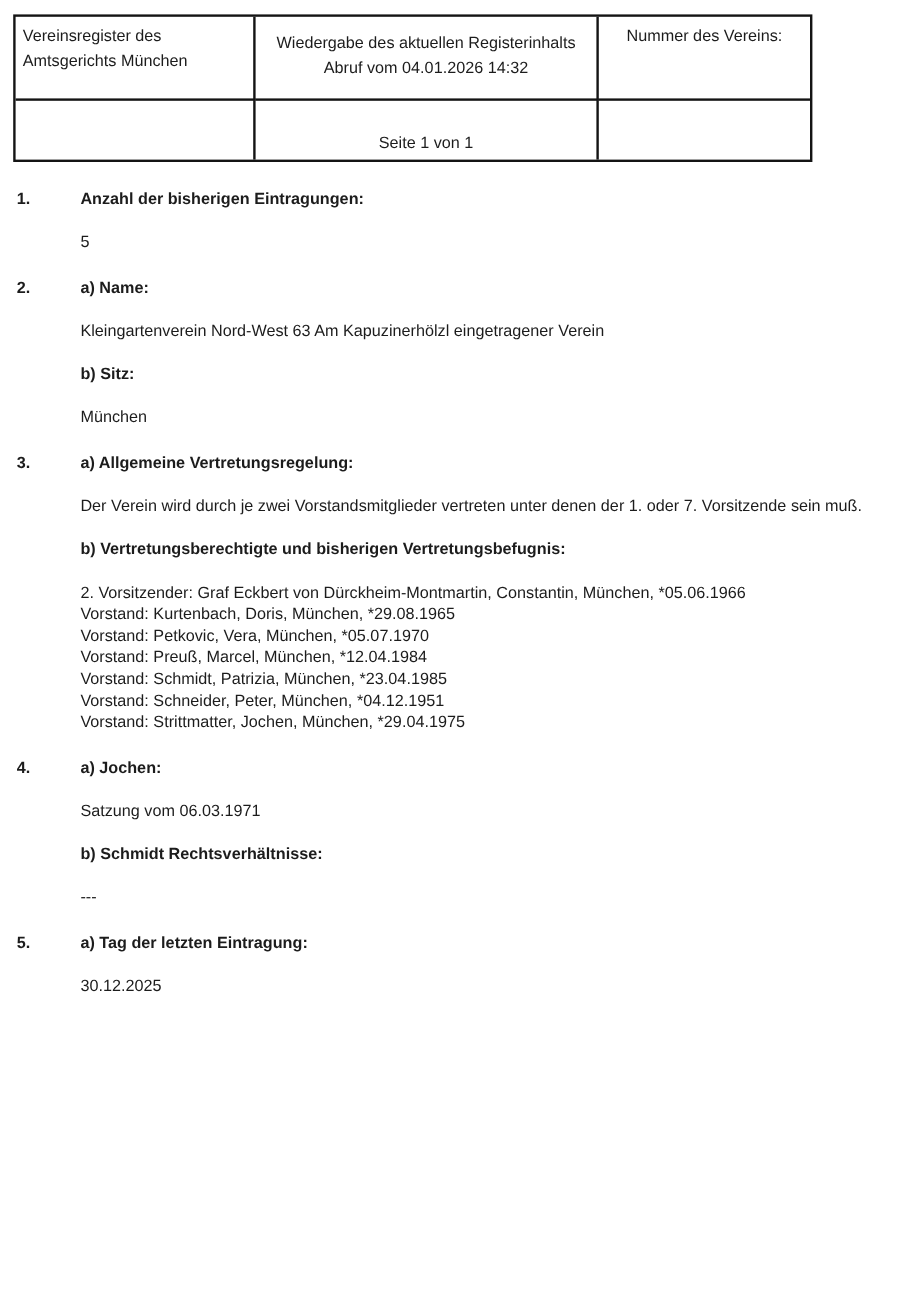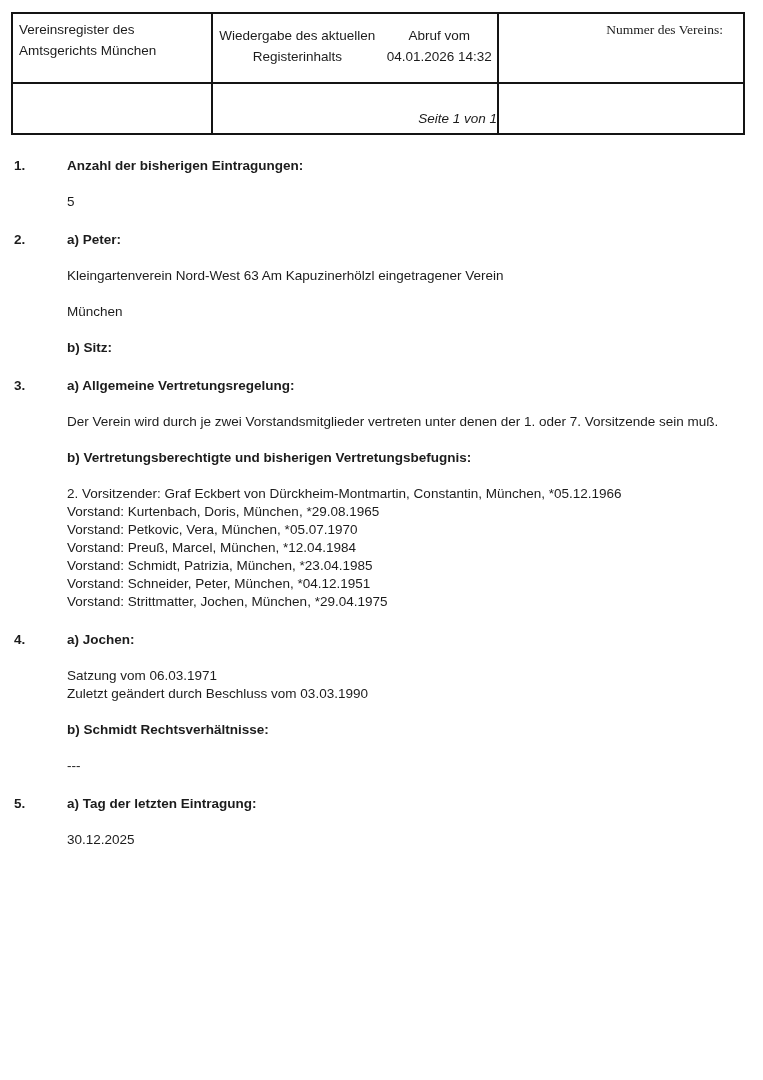--- a/index.html
+++ b/index.html
@@ -12,56 +12,54 @@
     color: #1c1c1c;
     position: relative;
     overflow: hidden;
   }
 
   
   .header-table {
     position: absolute;
     left: 11px;
     top: 12px;
-    width: 734px;
+    width: 666px;
     border: 2px solid #141414;
     display: grid;
     grid-template-columns: 200px 286px 1fr;
     grid-template-rows: 70px 49px;
   }
   .cell { overflow: hidden; }
   .cell.col1, .cell.col2 { border-right: 2px solid #141414; }
   .cell.row1 { border-bottom: 2px solid #141414; }
 
   .cell-org {
     padding: 5px 6px;
     line-height: 21px;
   }
   .cell-title {
     display: flex;
-    flex-direction: row;
+    flex-direction: column;
     justify-content: flex-end;
     align-items: center;
     text-align: center;
     line-height: 21px;
-    padding-bottom: 4px;
+    padding-bottom: 15px;
   }
   .cell-number {
-    text-align: right;
-    padding: 5px 20px;
+    text-align: center;
+    padding: 5px 7px;
     line-height: 21px;
-    font-family: Liberation Serif, serif;
   }
   .cell-number .num-value { font-weight: 700; }
   .cell-page {
     display: flex;
-    justify-content: flex-end;
+    justify-content: center;
     align-items: flex-end;
     padding-bottom: 7px;
-    font-style: italic;
   }
 
   
   .sections {
     position: absolute;
     left: 14px;
     top: 157px;
     width: 736px;
   }
   .section {
@@ -104,56 +102,55 @@
       <div class="sec-body">
         <div class="block heading">Anzahl der bisherigen Eintragungen:</div>
         <div class="block text">
           <div class="line">5</div>
         </div>
       </div>
     </div>
     <div class="section">
       <div class="sec-num">2.</div>
       <div class="sec-body">
-        <div class="block heading">a) Peter:</div>
+        <div class="block heading">a) Name:</div>
         <div class="block text">
           <div class="line">Kleingartenverein Nord-West 63 Am Kapuzinerhölzl eingetragener Verein</div>
         </div>
+        <div class="block heading">b) Sitz:</div>
         <div class="block text">
           <div class="line">München</div>
         </div>
-        <div class="block heading">b) Sitz:</div>
       </div>
     </div>
     <div class="section">
       <div class="sec-num">3.</div>
       <div class="sec-body">
         <div class="block heading">a) Allgemeine Vertretungsregelung:</div>
         <div class="block text">
           <div class="line">Der Verein wird durch je zwei Vorstandsmitglieder vertreten unter denen der 1. oder 7. Vorsitzende sein muß.</div>
         </div>
         <div class="block heading">b) Vertretungsberechtigte und bisherigen Vertretungsbefugnis:</div>
         <div class="block text">
-          <div class="line">2. Vorsitzender: Graf Eckbert von Dürckheim-Montmartin, Constantin, München, *05.12.1966</div>
+          <div class="line">2. Vorsitzender: Graf Eckbert von Dürckheim-Montmartin, Constantin, München, *05.06.1966</div>
           <div class="line">Vorstand: Kurtenbach, Doris, München, *29.08.1965</div>
           <div class="line">Vorstand: Petkovic, Vera, München, *05.07.1970</div>
           <div class="line">Vorstand: Preuß, Marcel, München, *12.04.1984</div>
           <div class="line">Vorstand: Schmidt, Patrizia, München, *23.04.1985</div>
           <div class="line">Vorstand: Schneider, Peter, München, *04.12.1951</div>
           <div class="line">Vorstand: Strittmatter, Jochen, München, *29.04.1975</div>
         </div>
       </div>
     </div>
     <div class="section">
       <div class="sec-num">4.</div>
       <div class="sec-body">
         <div class="block heading">a) Jochen:</div>
         <div class="block text">
           <div class="line">Satzung vom 06.03.1971</div>
-          <div class="line">Zuletzt geändert durch Beschluss vom 03.03.1990</div>
         </div>
         <div class="block heading">b) Schmidt Rechtsverhältnisse:</div>
         <div class="block text">
           <div class="line">---</div>
         </div>
       </div>
     </div>
     <div class="section">
       <div class="sec-num">5.</div>
       <div class="sec-body">

